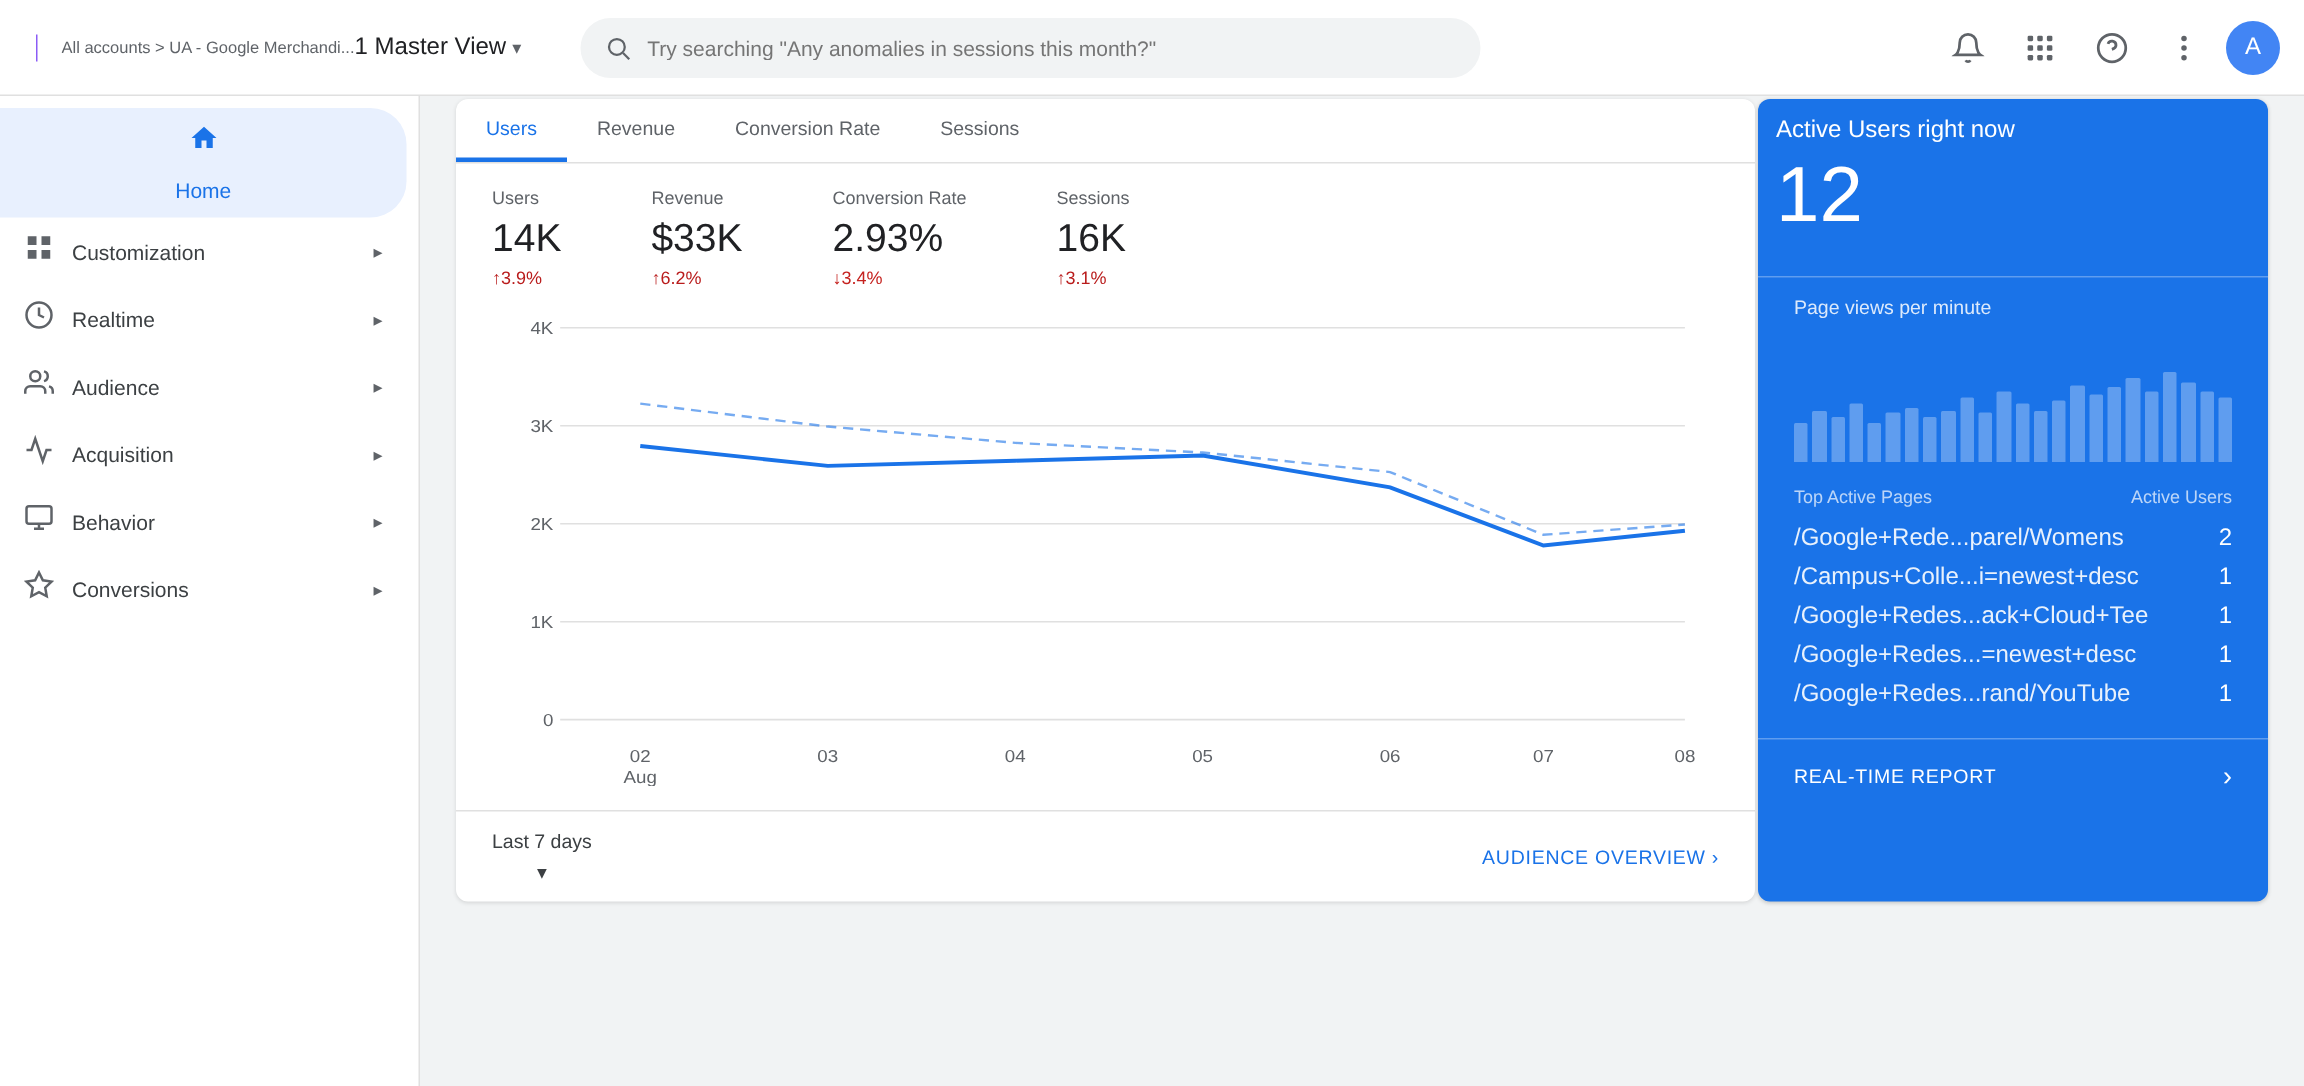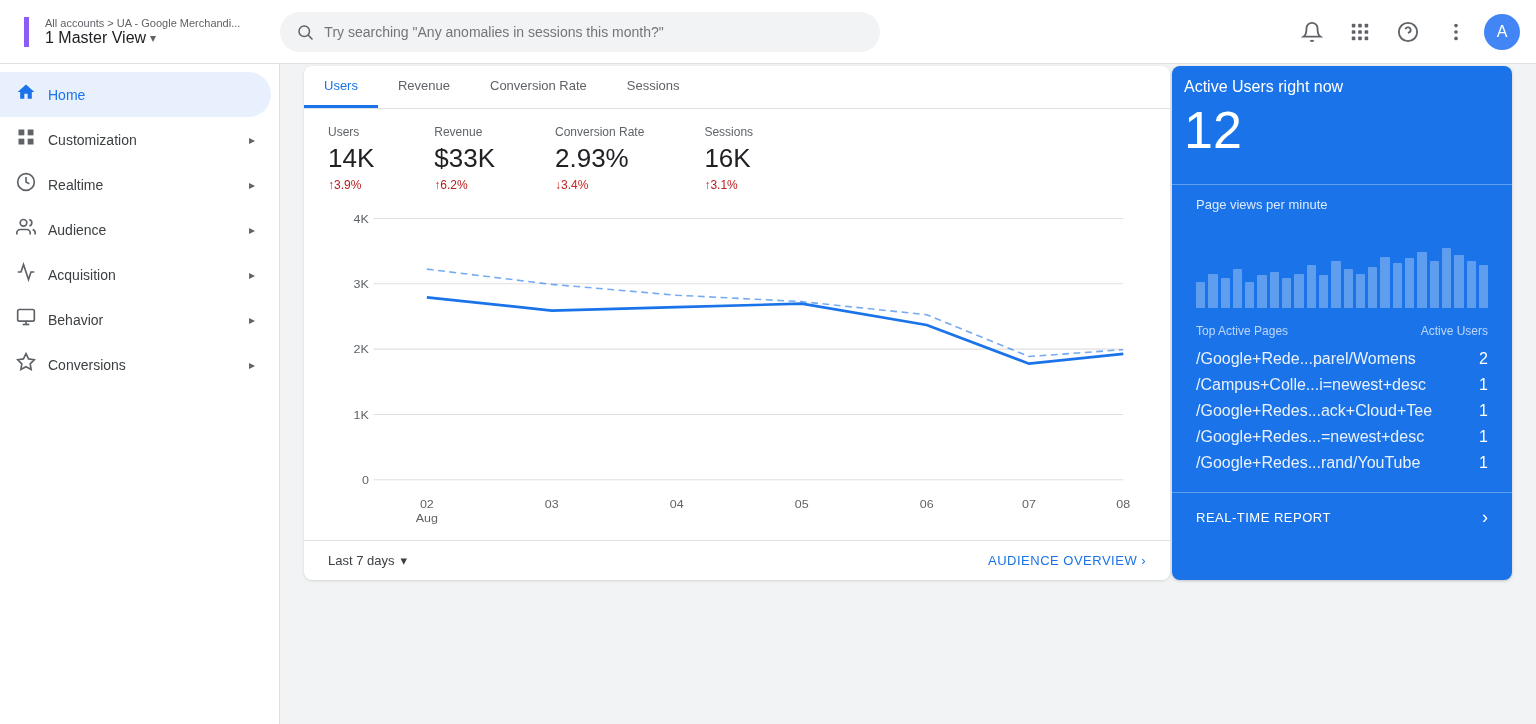--- a/index.html
+++ b/index.html
@@ -12,21 +12,21 @@
       position: fixed; top: 0; left: 0; right: 0; z-index: 100;
     }
     .logo-area { display: flex; align-items: center; gap: 10px; min-width: 180px; }
     .logo-icon { display: flex; align-items: flex-end; gap: 3px; height: 32px; }
     .logo-bar { width: 8px; border-radius: 2px 2px 0 0; }
     .logo-bar-1 { height: 12px; background: #f9ab00; }
     .logo-bar-2 { height: 20px; background: #e37400; }
     .logo-bar-3 { height: 28px; background: #e37400; opacity: 0.7; }
     .logo-text { font-size: 18px; font-weight: 400; color: #5f6368; }
 
-    .breadcrumb-area { display: flex; flex-direction: column; justify-content: center; padding: 0 16px; border-left: 5px solid #8b5cf6; margin-left: 8px; }
+    .breadcrumb-area { display: flex; flex-direction: row; justify-content: center; padding: 0 16px; border-left: 1px solid #8b5cf6; margin-left: 8px; align-items: center; }
     .breadcrumb-top { font-size: 11px; color: #5f6368; white-space: nowrap; overflow: hidden; text-overflow: ellipsis; max-width: 220px; }
     .breadcrumb-bottom { display: flex; align-items: center; gap: 4px; font-size: 16px; color: #202124; font-weight: 500; }
     .breadcrumb-arrow { font-size: 12px; color: #5f6368; }
 
     .search-bar {
       flex: 1; max-width: 600px; margin: 0 24px;
       background: #f1f3f4; border-radius: 24px; height: 40px;
       display: flex; align-items: center; padding: 0 16px; gap: 10px;
     }
     .search-bar input {
@@ -46,21 +46,21 @@
     
     .sidebar {
       width: 280px; background: #fff; border-right: 1px solid #e0e0e0;
       min-height: calc(100vh - 64px); padding: 8px 0; position: fixed; top: 64px; left: 0; bottom: 0; overflow-y: auto;
     }
     .nav-item {
       display: flex; align-items: center; gap: 12px; padding: 10px 16px;
       cursor: pointer; border-radius: 0 24px 24px 0; margin-right: 8px;
       font-size: 14px; color: #3c4043;
     }
-    .nav-item.active { background: #e8f0fe; color: #1a73e8; font-weight: 500; }
+    .nav-item.active { background: #e8f0fe; color: #1a73e8; font-weight: 500; flex-direction: column; }
     .nav-item .nav-icon { font-size: 18px; width: 20px; text-align: center; }
     .nav-item .expand-icon { margin-left: auto; font-size: 12px; color: #5f6368; }
 
     .reports-label {
       font-size: 11px; font-weight: 600; color: #5f6368; letter-spacing: 0.8px;
       padding: 12px 16px 4px 16px; text-transform: uppercase;
     }
 
     
     .main-content { margin-left: 280px; flex: 1; padding: 24px; }
@@ -91,21 +91,21 @@
 
     .chart-area { padding: 8px 24px 16px; position: relative; height: 340px; }
     .chart-svg { width: 100%; height: 100%; }
 
     .card-footer {
       display: flex; align-items: center; justify-content: space-between;
       padding: 12px 24px; border-top: 1px solid #e0e0e0;
     }
     .date-selector {
       display: flex; align-items: center; gap: 6px; cursor: pointer;
-      font-size: 13px; color: #3c4043;
+      font-size: 13px; color: #3c4043; flex-direction: column;
     }
     .audience-link { color: #1a73e8; font-size: 13px; font-weight: 500; cursor: pointer; text-transform: uppercase; letter-spacing: 0.5px; display: flex; align-items: center; gap: 4px; }
 
     
     .realtime-card {
       width: 340px; background: #1a73e8; border-radius: 8px;
       box-shadow: 0 1px 3px rgba(0,0,0,0.2); overflow: hidden; color: white; flex-shrink: 0;
     }
     .realtime-body { padding: 12px; }
     .rt-title { font-size: 16px; font-weight: 400; margin-bottom: 8px; }

